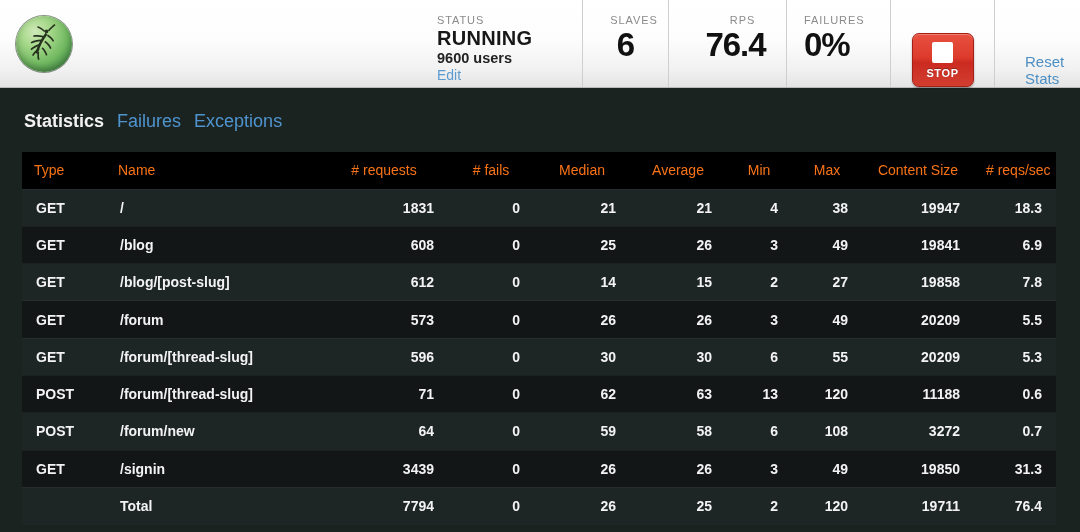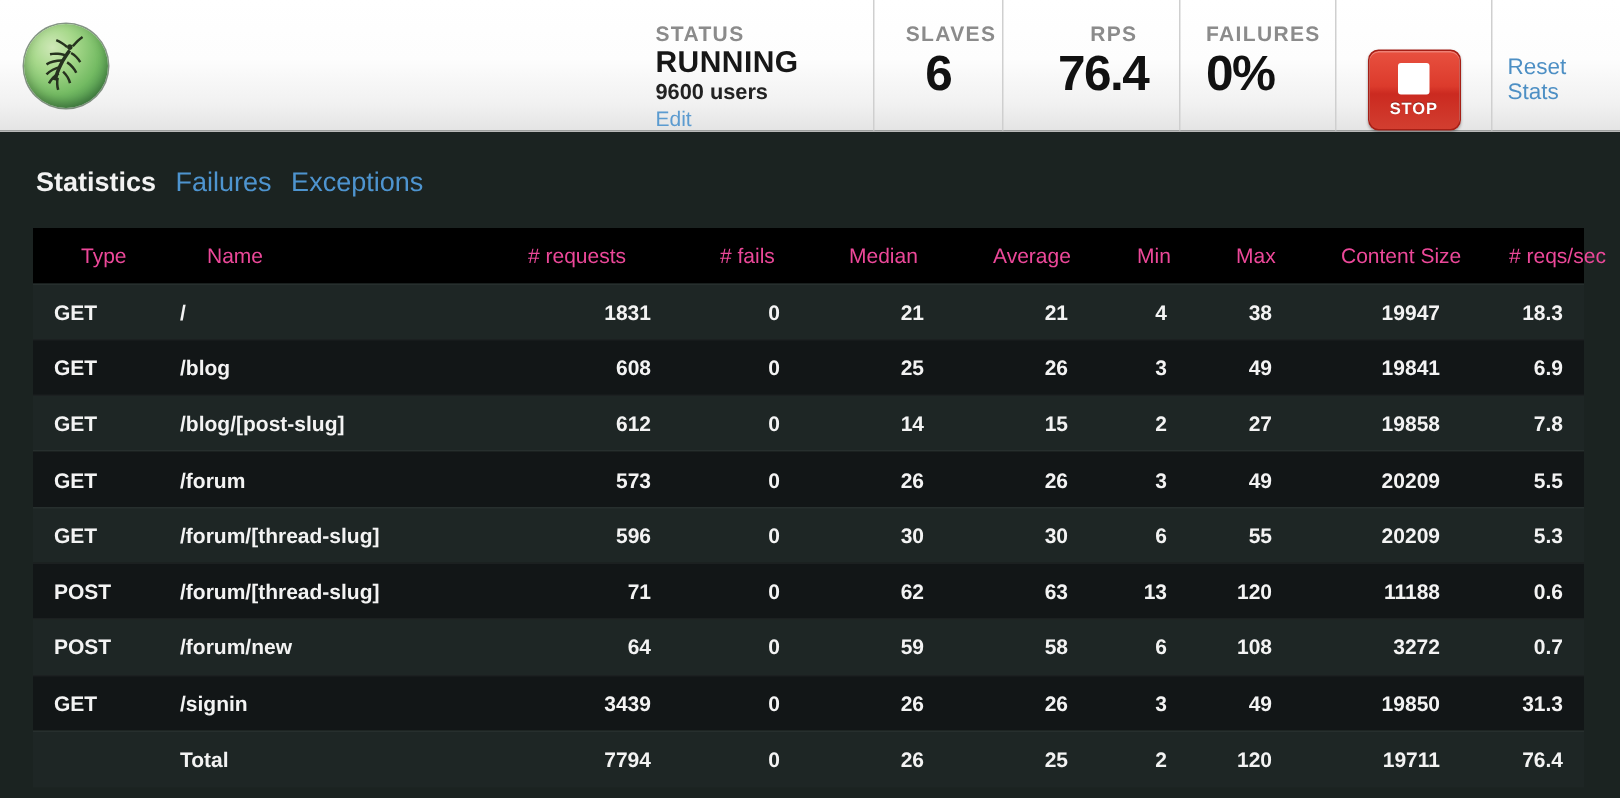--- a/index.html
+++ b/index.html
@@ -64,24 +64,24 @@
   
   .stats-strip { display: flex; align-items: stretch; flex: 1; }
   .stat {
     padding: 14px 0 0 0;
     border-left: 1px solid #cfcfcf;
     display: flex;
     flex-direction: column;
   }
   .stat:first-child { border-left: none; }
   .stat-label {
-    font-size: 14px;
+    font-size: 11px;
     letter-spacing: .9px;
     color: #8b8b8b;
-    font-weight: 700;
+    font-weight: 400;
     text-transform: uppercase;
     margin-bottom: 1px;
   }
   .stat-status   { width: 120px; padding-left: 17px; }
   .stat-slaves   { width: 86px;  padding-left: 17px; text-align: center; margin-left: 42px; }
   .stat-rps      { width: 118px; padding-left: 30px; text-align: center; }
   .stat-failures { width: 104px; padding-left: 17px; }
 
   .status-value {
     font-size: 20px;
@@ -147,22 +147,22 @@
     font-size: 11px;
     font-weight: 700;
     letter-spacing: .6px;
     text-shadow: 0 -1px 0 rgba(0,0,0,.3);
   }
 
   .reset-cell {
     border-left: 1px solid #cfcfcf;
     flex: 1;
     display: flex;
-    align-items: center;
-    padding: 18px 0 0 10px;
+    align-items: flex-end;
+    padding: 18px 0 0 30px;
   }
   .reset-link {
     font-size: 15px;
     color: #4d8fc4;
     text-decoration: none;
     cursor: pointer;
   }
 
   
   #content { padding: 0 22px; }
@@ -183,24 +183,24 @@
 
   
   #stats-table {
     width: 1034px;
     border-collapse: collapse;
     table-layout: fixed;
     font-size: 14px;
   }
   #stats-table thead tr { background: #000; height: 37px; }
   #stats-table th {
-    color: #ec4899;
+    color: #f97316;
     font-weight: 400;
     font-size: 14px;
-    padding: 0 32px;
+    padding: 0 12px;
     white-space: nowrap;
   }
   #stats-table th.l { text-align: left; }
   #stats-table th.r { text-align: center; }
 
   #stats-table tbody tr { height: 37.3px; }
   #stats-table tbody tr.odd  { background: #1e2625; }
   #stats-table tbody tr.even { background: #121617; }
   #stats-table tbody tr.total { background: #1e2625; }
 

